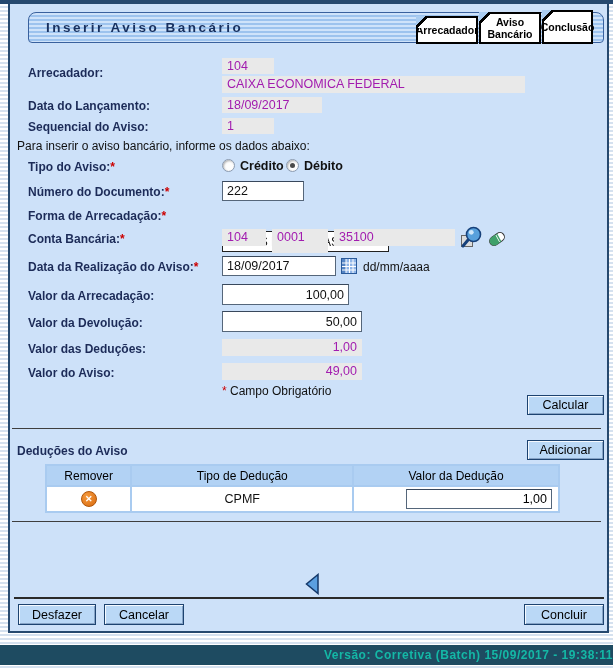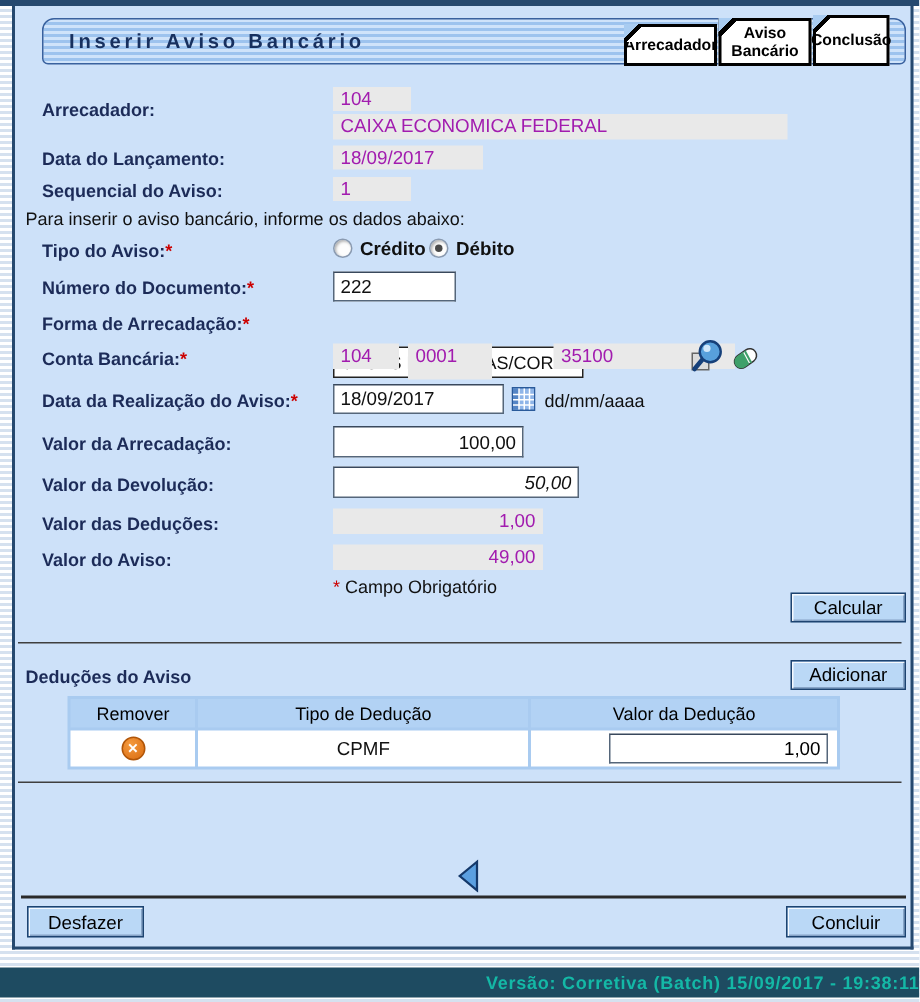--- a/index.html
+++ b/index.html
@@ -112,21 +112,21 @@
 
   <span class="lbl" style="top:209px"><span>Forma de Arrecadação:</span><span class="req">*</span></span>
   <div class="selectbox" style="left:222px; top:205px; width:167px; height:21px">
     <span>CASAS LOTERICAS/CORRE</span>
     <span class="arrow">▼</span>
   </div>
 
   <span class="lbl" style="top:232px"><span>Conta Bancária:</span><span class="req">*</span></span>
   <div class="ro" style="left:222px; top:229px; width:44px; height:17px; line-height:17px;">104</div>
   <div class="ro" style="left:272px; top:229px; width:56px; height:24px; line-height:17px;">0001</div>
-  <div class="ro" style="left:334px; top:229px; width:121px; height:17px; line-height:17px;margin-left:35px;">35100</div>
+  <div class="ro" style="left:334px; top:229px; width:121px; height:17px; line-height:17px;">35100</div>
   <span class="icon" style="left:459px; top:226px">
     <svg width="24" height="24" viewBox="0 0 24 24">
       <rect x="2.5" y="9.5" width="11" height="11" fill="#dcdcdc" stroke="#666"></rect>
       <line x1="9" y1="14" x2="4" y2="20" stroke="#16407a" stroke-width="3" stroke-linecap="round"></line>
       <circle cx="14.5" cy="8.5" r="7" fill="#58a0dc" stroke="#16407a" stroke-width="1.6"></circle>
       <circle cx="12.3" cy="6.3" r="2.4" fill="#cfe6fa"></circle>
     </svg>
   </span>
   <span class="icon" style="left:486px; top:228px">
     <svg width="22" height="22" viewBox="0 0 22 22">
@@ -146,21 +146,21 @@
       <rect x="1" y="1" width="4" height="14" fill="#5585c5"></rect>
       <path d="M5 1v14 M8.5 1v14 M12 1v14 M1 5h14 M1 8.5h14 M1 12h14" stroke="#fff" stroke-width="1"></path>
     </svg>
   </span>
   <span class="plain" style="left:363px; top:260px">dd/mm/aaaa</span>
 
   <span class="lbl" style="top:289px"><span>Valor da Arrecadação:</span></span>
   <input class="inp num" style="left: 222px; top: 284px; width: 127px; height: 21px;" value="100,00">
 
   <span class="lbl" style="top:316px"><span>Valor da Devolução:</span></span>
-  <input class="inp num" style="left: 222px; top: 311px; width: 164px; height: 21px; font-style: italic;" value="50,00">
+  <input class="inp num" style="left: 222px; top: 311px; width: 140px; height: 21px;" value="50,00">
 
   <span class="lbl" style="top:342px"><span>Valor das Deduções:</span></span>
   <div class="ro ronum" style="left:222px; top:339px; width:140px; height:17px; line-height:17px;">1,00</div>
 
   <span class="lbl" style="top:366px"><span>Valor do Aviso:</span></span>
   <div class="ro ronum" style="left:222px; top:363px; width:140px; height:17px; line-height:17px;">49,00</div>
 
   <span class="plain" style="left:222px; top:384px"><span class="req">*</span><span> Campo Obrigatório</span></span>
 
   <button class="btn" style="left:527px; top:395px; width:77px; height:20px">Calcular</button>
@@ -195,16 +195,17 @@
 
   <span class="icon" style="left:304px; top:573px">
     <svg width="16" height="22" viewBox="0 0 16 22">
       <polygon points="14,1.5 2.5,11 14,20.5" fill="#5b9fe0" stroke="#14386a" stroke-width="1.5"></polygon>
     </svg>
   </span>
 
   <div class="bottomsep"></div>
 
   <button class="btn" style="left:18px; top:604px; width:78px; height:21px">Desfazer</button>
+  <button class="btn" style="left:104px; top:604px; width:80px; height:21px">Cancelar</button>
   <button class="btn" style="left:524px; top:604px; width:80px; height:21px">Concluir</button>
 
   <div class="footer">Versão: Corretiva (Batch) 15/09/2017 - 19:38:11</div>
 </div>
 
 </body></html>

